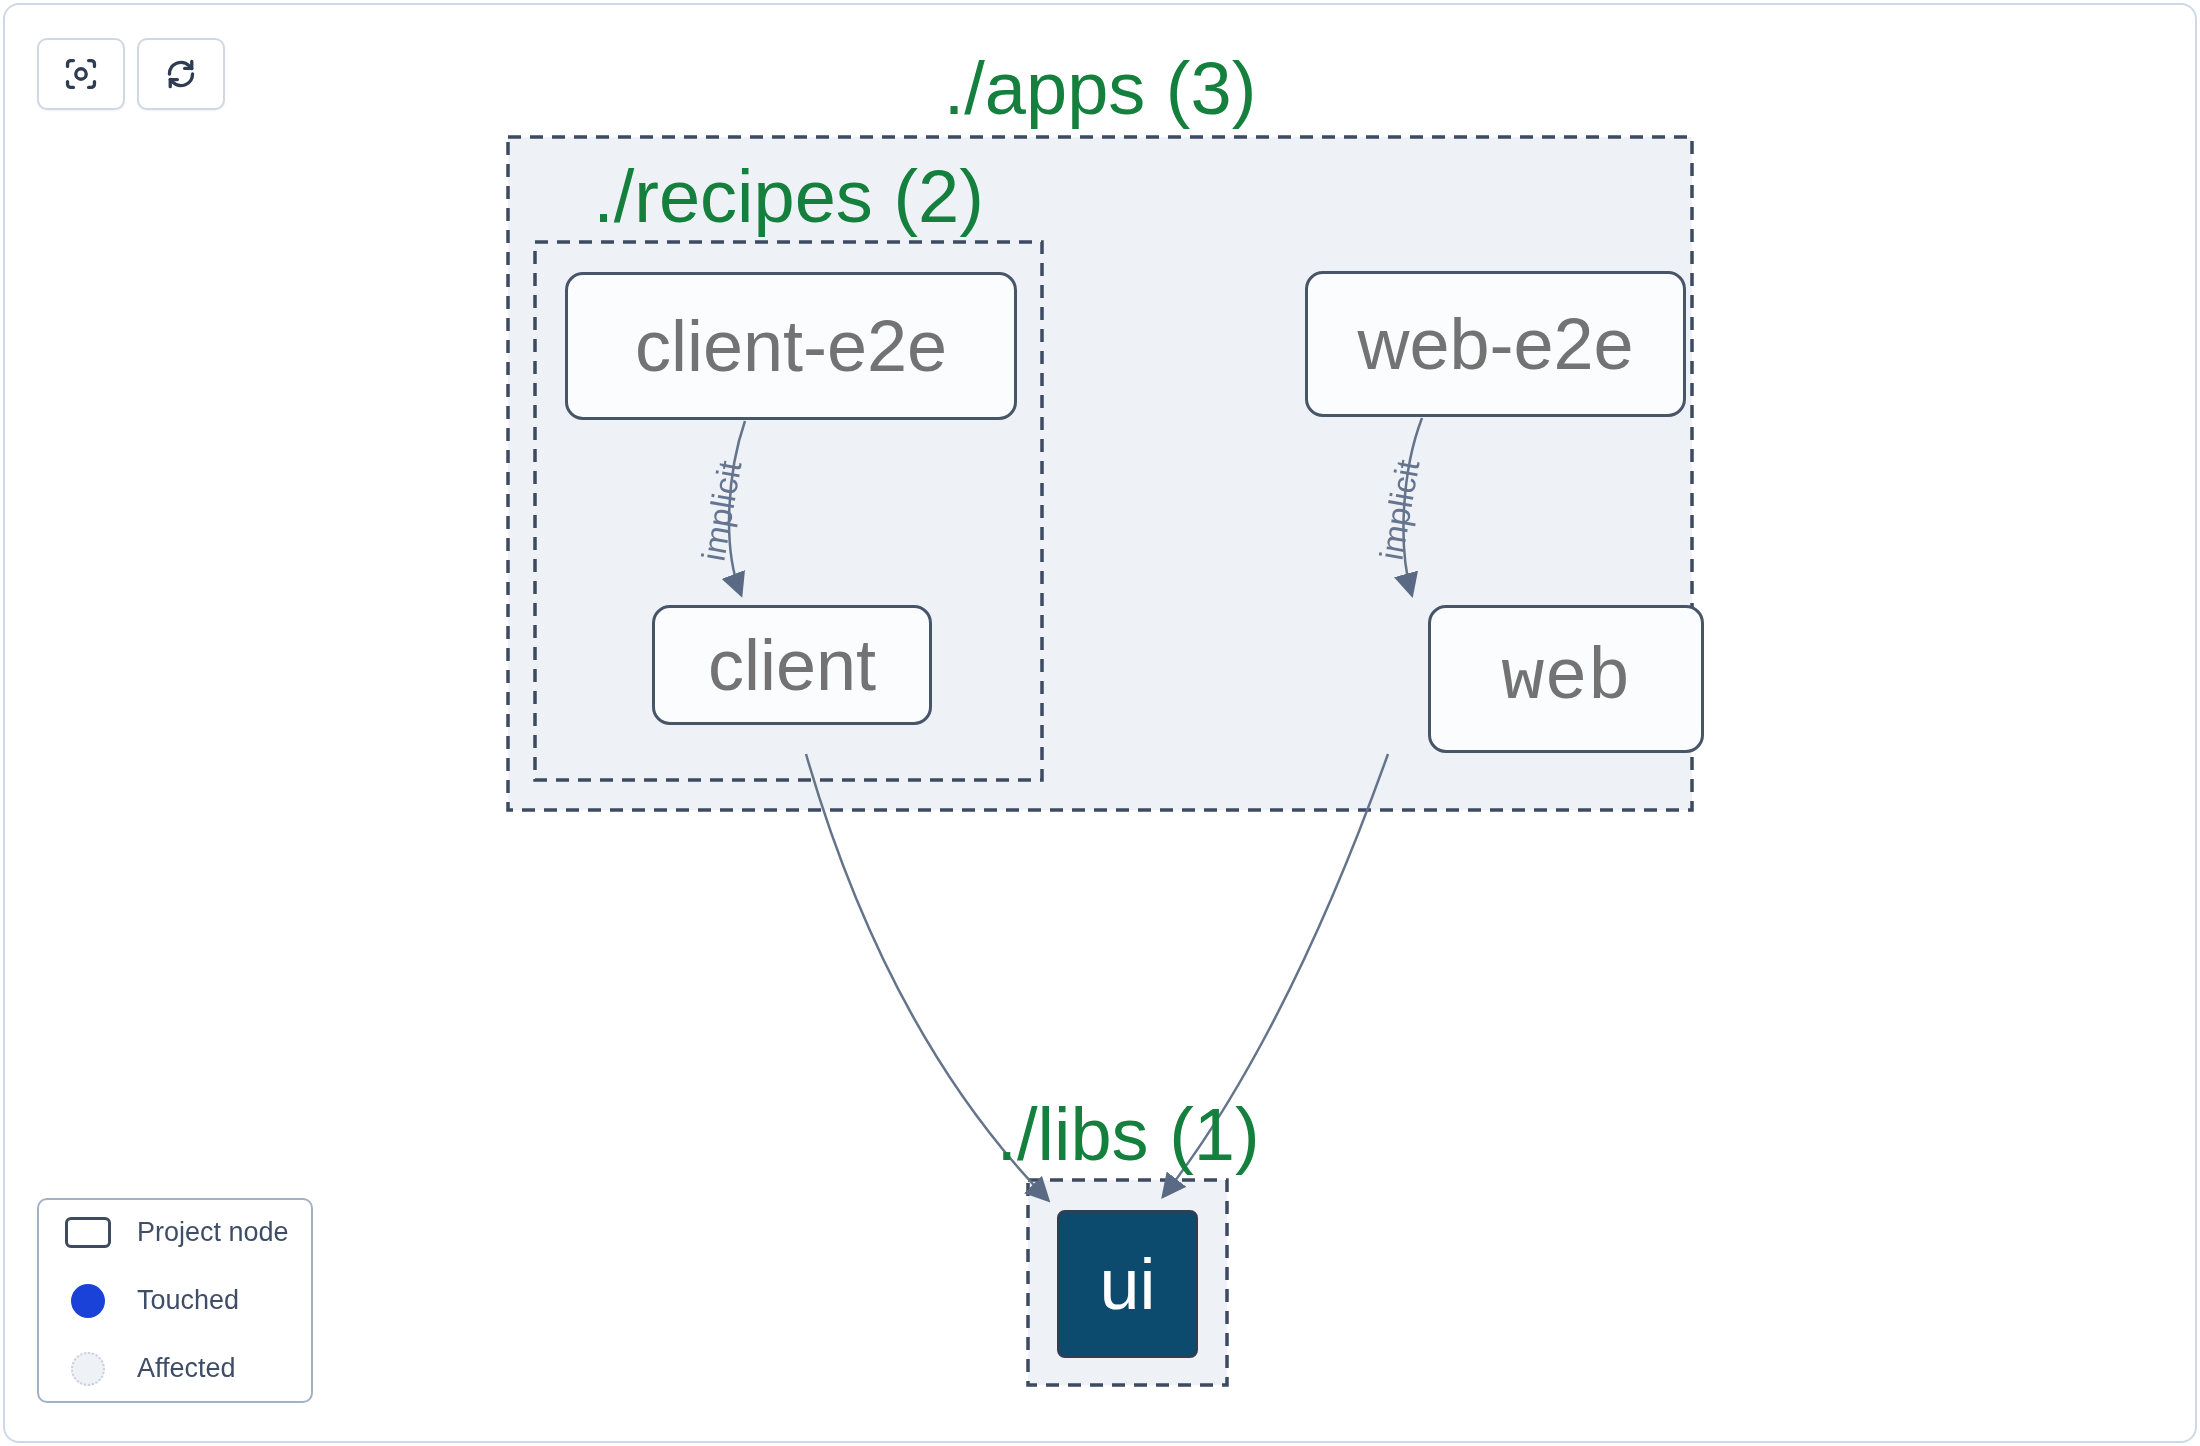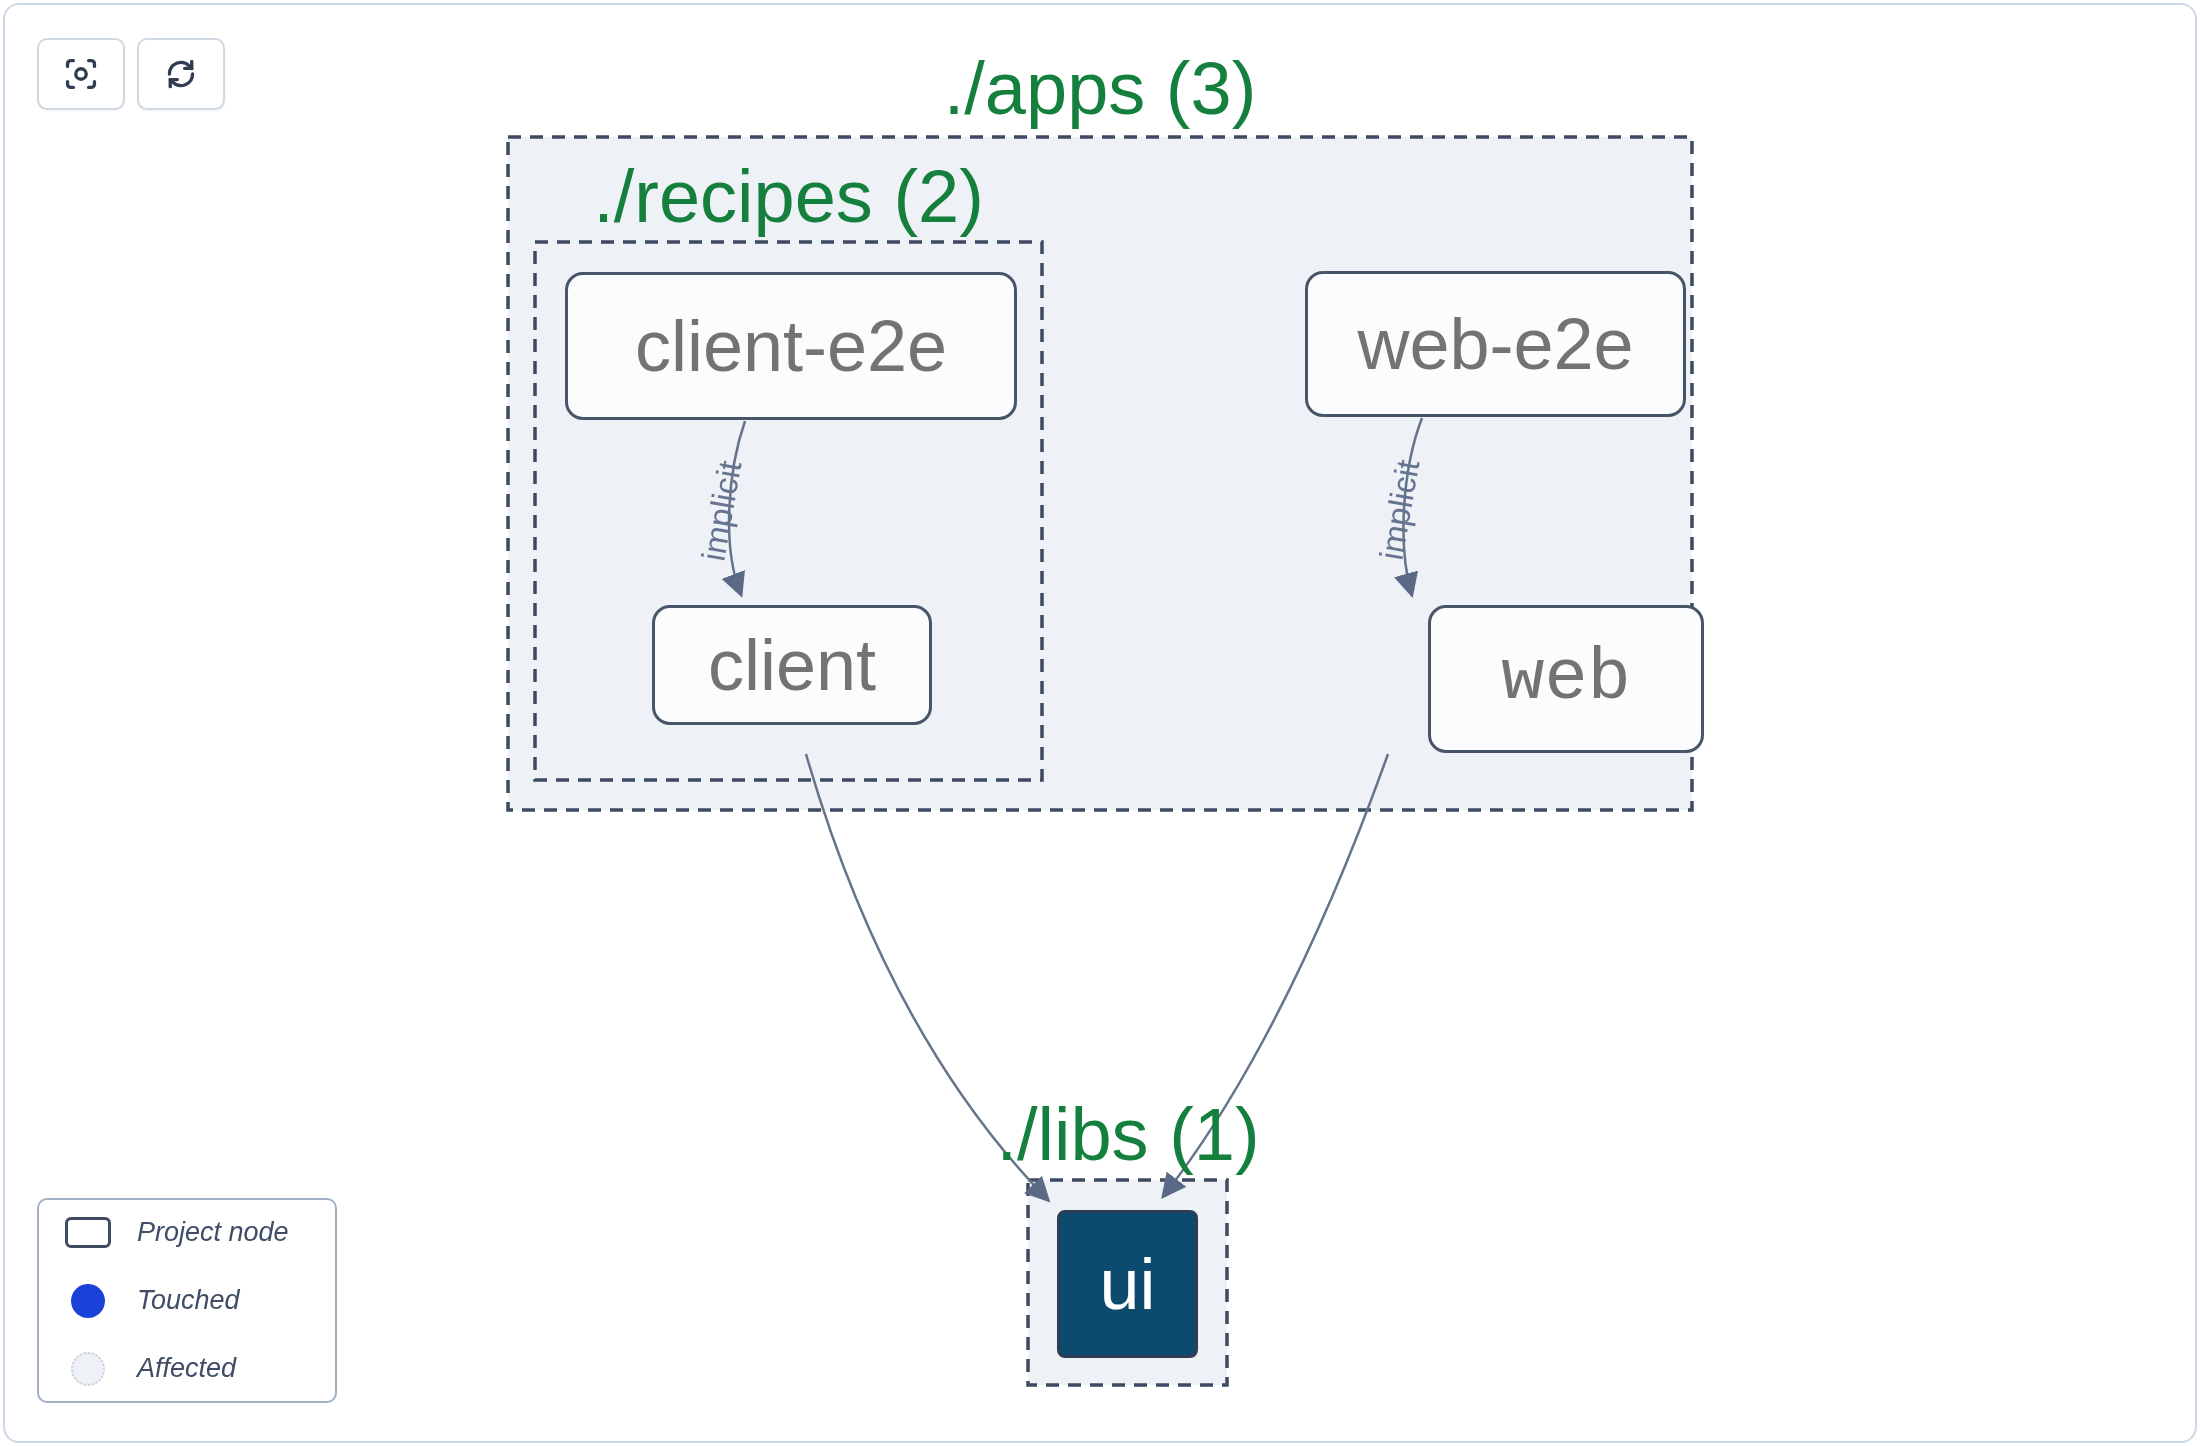--- a/index.html
+++ b/index.html
@@ -60,24 +60,24 @@
   
   .edge-label{
     position:absolute;font-size:33px;color:#66758f;white-space:nowrap;
     transform:translate(-50%,-50%) rotate(-80deg);
   }
   #edge-label-1{left:722px;top:511px;}
   #edge-label-2{left:1400px;top:510px;}
 
   
   #legend{
-    position:absolute;left:37px;top:1198px;width:300px;height:205px;
+    position:absolute;left:37px;top:1198px;width:276px;height:205px;
     background:#fff;border:2px solid #a2b1c6;border-radius:10px;
     box-sizing:border-box;padding:9px 0;
-    display:flex;flex-direction:column;justify-content:space-between;font-style:italic;
+    display:flex;flex-direction:column;justify-content:space-between;
   }
   .legend-row{display:flex;align-items:center;height:47px;}
   .legend-swatch-cell{width:98px;display:flex;align-items:center;justify-content:center;flex:none;}
   .legend-label{font-size:27px;color:#3f4e66;}
   .sw-rect{width:46px;height:31px;border:3px solid #3d4a61;border-radius:6px;background:#fff;box-sizing:border-box;}
   .sw-dashed{width:34px;height:34px;border:3px dashed #3d4a61;border-radius:50%;background:#fff;box-sizing:border-box;}
   .sw-dotted{width:34px;height:34px;border:2px dotted #c7d0dc;border-radius:50%;background:#eef1f5;box-sizing:border-box;}
   .sw-solid{width:34px;height:34px;border-radius:50%;background:#1a41d8;}
 </style>
 </head>

